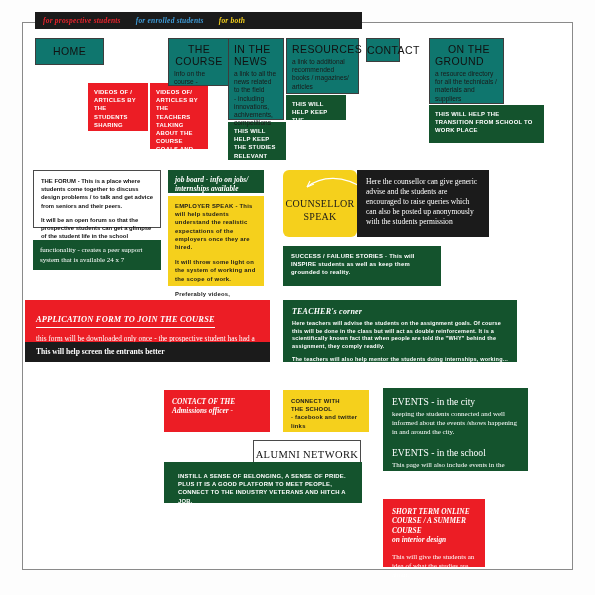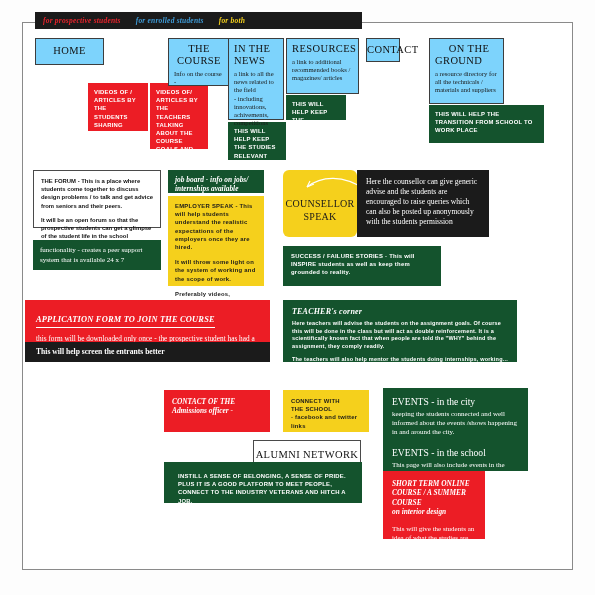--- a/index.html
+++ b/index.html
@@ -32,23 +32,23 @@
     font-style:italic;font-weight:bold;font-size:7.5px;
     letter-spacing:.2px;white-space:nowrap;
   }
   .rb-red{color:#e8242c;}
   .rb-blue{color:#3e9ad6;}
   .rb-yellow{color:#f3cf1d;}
 
   
   .abs{position:absolute;box-sizing:border-box;}
   .navbox{
-    border:1.2px solid #3d3d3d;background:#7dd3fc;
+    border:1.2px solid #3d3d3d;background:#0f766e;
     text-align:center;
-    font-family:Liberation Serif, serif;
+    font-family:Liberation Sans, sans-serif;
     z-index:3;
   }
   .navbox .ttl{
     font-size:10.5px;letter-spacing:.4px;line-height:12px;
     padding-top:6px;color:#111;
   }
   .navbox .sub{
     font-size:6.6px;line-height:8.2px;text-align:left;
     padding:3px 5px 0 5px;color:#1a1a1a;
   }
@@ -217,21 +217,21 @@
 
   <div class="abs whitebox" style="left:253px;top:440px;width:108px;height:28px;display:flex;align-items:center;justify-content:center;">
     <div style="font-family:'Liberation Serif',serif;font-size:10.5px;letter-spacing:.4px;color:#111;">ALUMNI NETWORK</div>
   </div>
   <div class="abs blue" style="left:164px;top:462px;width:198px;height:41px;padding:10px 14px;">
     <div class="cap" style="white-space:pre-line;">INSTILL A SENSE OF BELONGING, A SENSE OF PRIDE.
 PLUS IT IS A GOOD PLATFORM TO MEET PEOPLE,
 CONNECT TO THE INDUSTRY VETERANS AND HITCH  A JOB.</div>
   </div>
 
-  <div class="abs red" style="left:383px;top:471px;width:102px;height:68px;padding:8px 9px;">
+  <div class="abs red" style="left:383px;top:499px;width:102px;height:68px;padding:8px 9px;">
     <div class="serif-it" style="font-size:7.4px;line-height:9.4px;">SHORT TERM ONLINE</div>
     <div class="serif-it" style="font-size:7.4px;line-height:9.4px;">COURSE  / A SUMMER</div>
     <div class="serif-it" style="font-size:7.4px;line-height:9.4px;">COURSE</div>
     <div class="serif-it" style="font-size:7.4px;line-height:9.4px;">on interior design</div>
     <div style="font-family:'Liberation Serif',serif;font-size:7px;line-height:9.2px;margin-top:8px;">This will give the students an idea of what the studies are about.</div>
   </div>
 
 </div>
 
 </body></html>

